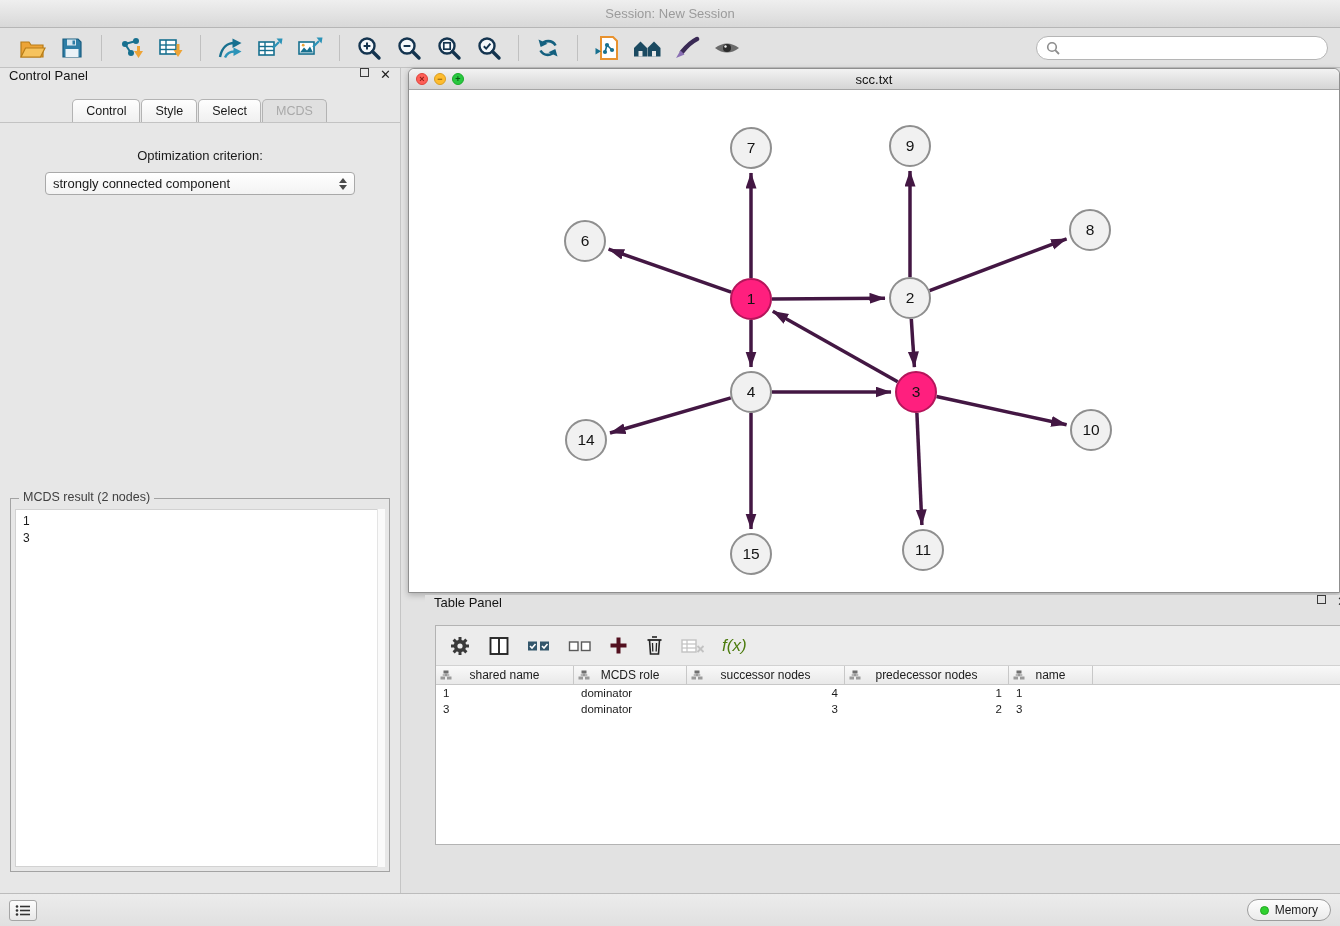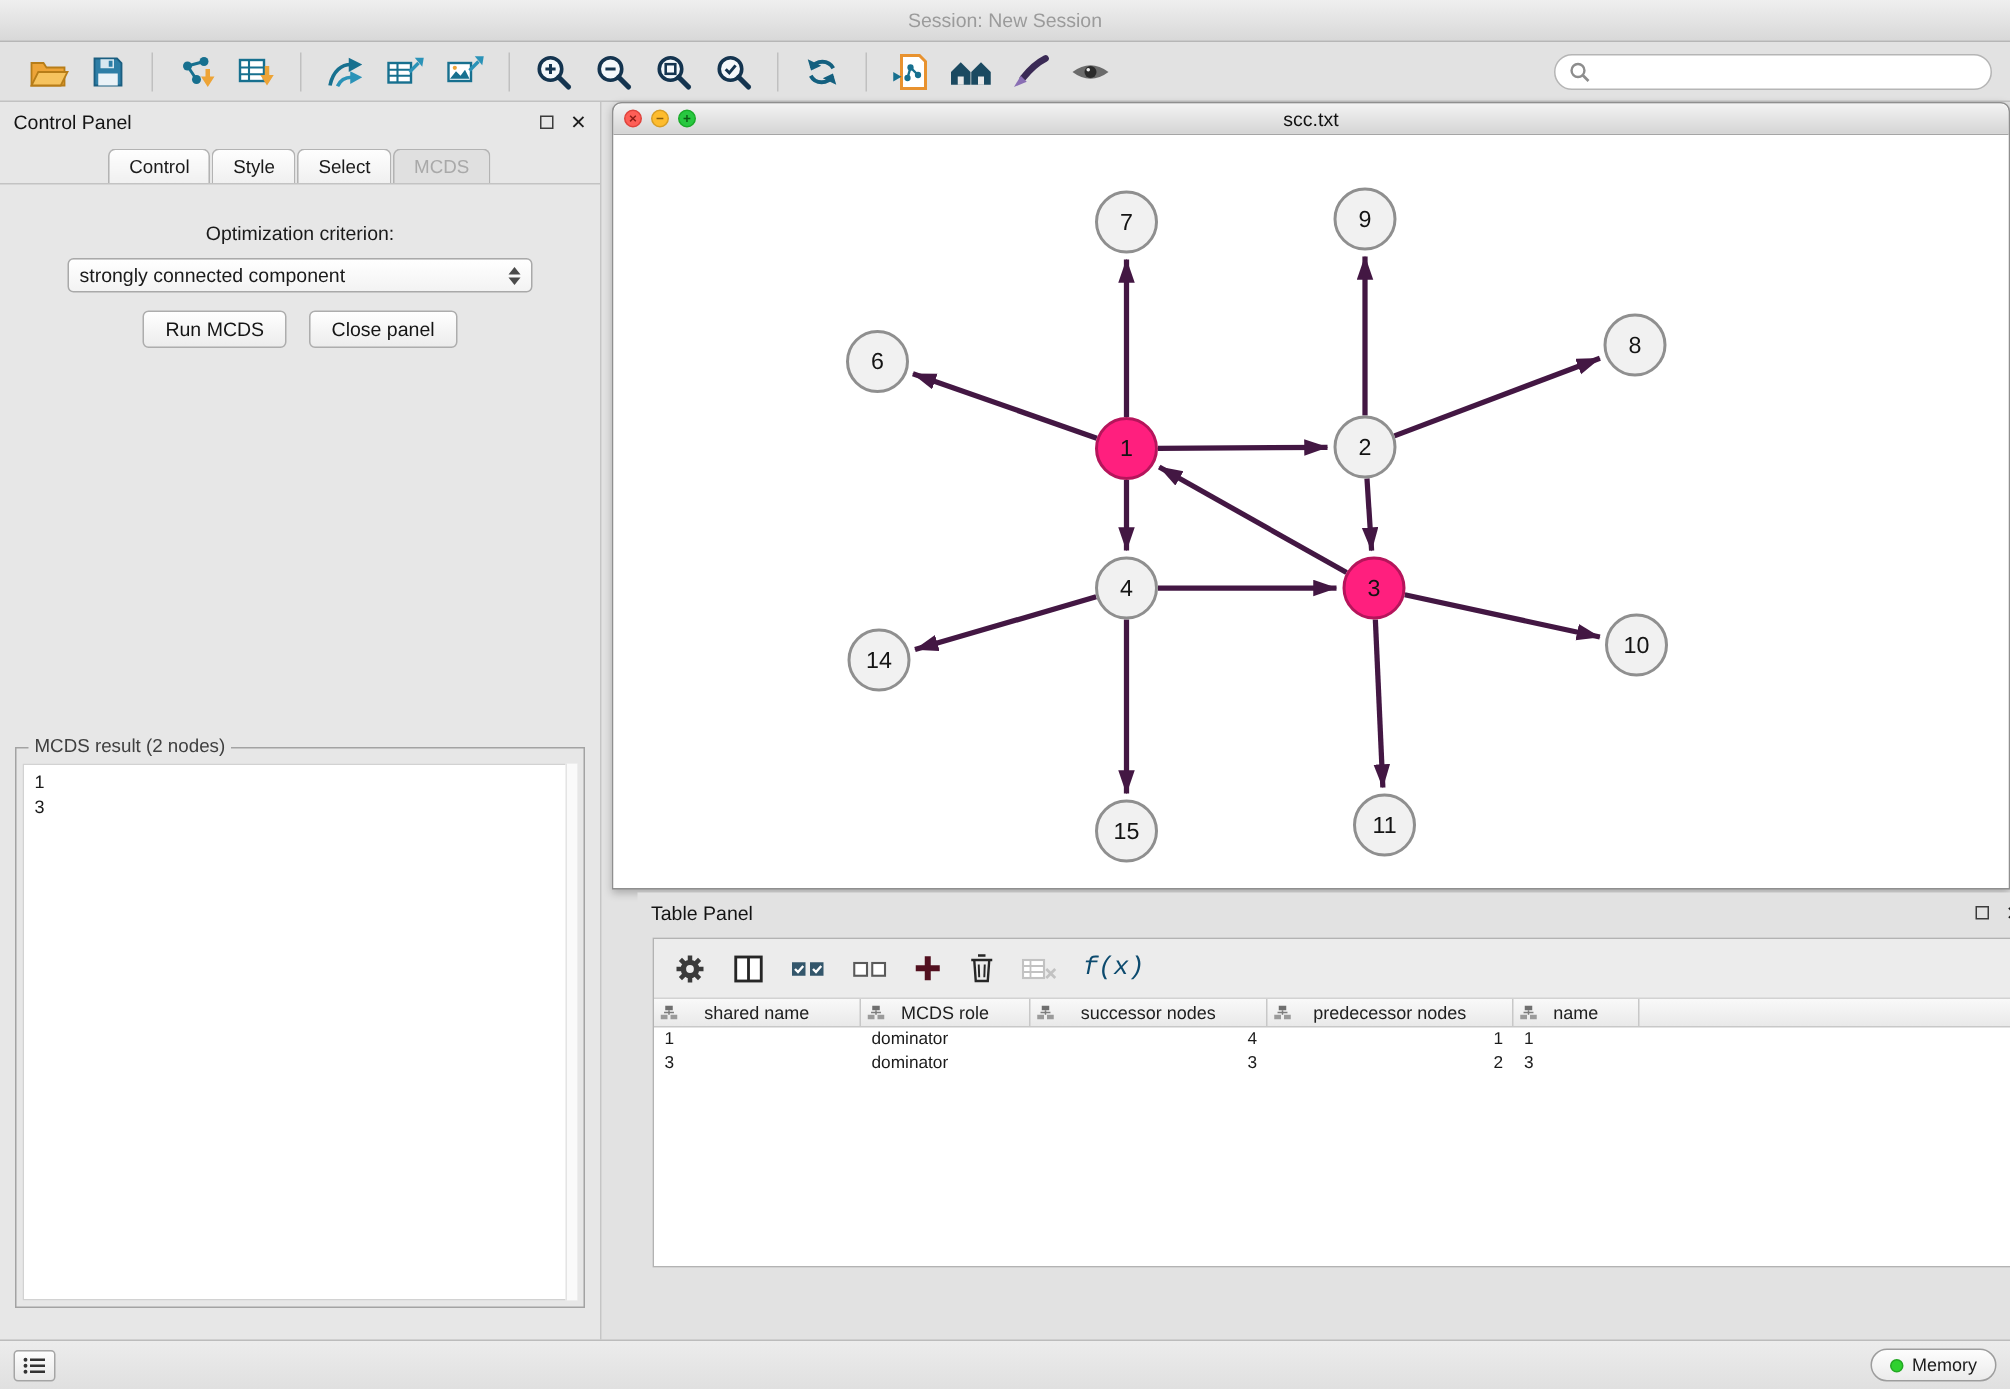--- a/index.html
+++ b/index.html
@@ -11,21 +11,21 @@
 .app-title{font-size:13px;font-weight:normal;color:#9b9b9b;}
 
 
 .app-toolbar{position:absolute;left:0;top:28px;width:100%;height:40px;background:#e2e2e2;border-bottom:1px solid #c2c2c2;display:flex;align-items:center;padding:0 12px;}
 .tb-btn{height:32px;min-width:34px;display:flex;align-items:center;justify-content:center;margin:0 3px;border-radius:4px;}
 .tb-sep{width:1px;height:26px;background:#c0c0c0;margin:0 9px;}
 .search-box{margin-left:auto;width:292px;height:24px;border:1px solid #b5b5b5;border-radius:12px;background:#fff;display:flex;align-items:center;padding:0 9px;gap:5px;}
 .search-box input{border:none;outline:none;flex:1;font-size:13px;font-family:inherit;background:transparent;}
 
 
-.panel-header{height:26px;display:flex;align-items:center;padding:0 9px;font-size:13px;color:#141414;}
+.panel-header{height:26px;display:flex;padding:0 9px;font-size:13px;color:#141414;}
 .ph-spacer{flex:1;}
 .float-box{width:9px;height:9px;border:1.5px solid #3c3c3c;margin-right:11px;}
 .close-x{font-size:13px;font-weight:bold;color:#1d1d1d;line-height:1;}
 
 
 .control-panel{position:absolute;left:0;top:68px;width:401px;height:825px;background:#e7e7e7;border-right:1px solid #c5c5c5;}
 .cp-tabs{display:flex;justify-content:center;margin-top:5px;border-bottom:1px solid #c3c3c3;padding-bottom:0;}
 .cp-tab{background:linear-gradient(#fefefe,#f0f0f0);border:1px solid #b3b3b3;border-bottom:none;border-radius:5px 5px 0 0;padding:4px 13px 4px;font-size:12.5px;margin-right:1px;color:#1a1a1a;}
 .cp-tab.active{background:#e0e0e0;color:#a9a9a9;}
 .opt-label{text-align:center;margin-top:25px;font-size:13px;}
@@ -50,21 +50,21 @@
 .tl-min{background:#febc2e;border:1px solid #d89e24;color:#8a5d0b;}
 .tl-zoom{background:#28c840;border:1px solid #1aab29;color:#0b5c14;}
 .nw-content{position:absolute;left:0;top:21px;right:0;bottom:0;background:#fff;overflow:hidden;}
 #graph-svg{display:block;}
 
 
 .table-panel{position:absolute;left:425px;top:595px;width:932px;height:298px;background:#e2e2e2;}
 .tp-box{position:absolute;left:10px;right:8px;top:30px;height:220px;background:#fff;border:1px solid #b3b3b3;overflow:hidden;}
 .tp-toolbar{height:40px;background:#ececec;border-bottom:1px solid #d2d2d2;display:flex;align-items:center;gap:17px;padding:0 13px;}
 .tp-tool{display:flex;align-items:center;justify-content:center;}
-.fx-label{font-family:Liberation Mono, monospace;font-style:italic;font-size:17px;color:#0c4a6e;}
+.fx-label{font-family:Liberation Sans, sans-serif;font-style:italic;font-size:17px;color:#4d7c0f;}
 .tp-header-row{display:flex;height:19px;background:linear-gradient(#f9f9f9,#e9e9e9);border-bottom:1px solid #c8c8c8;}
 .tp-hcell{position:relative;display:flex;align-items:center;border-right:1px solid #c8c8c8;font-size:12px;color:#202020;}
 .tp-hcell .hlabel{width:100%;text-align:center;}
 .sort-glyph{position:absolute;left:4px;top:4px;}
 .tp-row{display:flex;height:16px;}
 .tp-cell{font-size:11.5px;line-height:16px;padding:0 7px;white-space:nowrap;overflow:hidden;color:#1b1b1b;}
 .c0{width:138px;} .c1{width:113px;} .c2{width:158px;} .c3{width:164px;} .c4{width:84px;}
 .a-r{text-align:right;} .a-l{text-align:left;}
 .tp-tabs{position:absolute;left:0;right:0;top:270px;display:flex;justify-content:center;}
 .tp-tab{border:1px solid #b0b0b0;background:linear-gradient(#fdfdfd,#efefef);padding:3px 12px;font-size:12.5px;margin-left:-1px;color:#161616;}
@@ -240,24 +240,20 @@
     <div class="cp-tab">Select</div>
     <div class="cp-tab active">MCDS</div>
   </div>
   <div class="opt-label">Optimization criterion:</div>
   <div class="dropdown">
     <span class="dd-label">strongly connected component</span>
     <span class="dd-stepper">
         <span class="tri-up"></span>
         <span class="tri-down"></span>
       </span>
-  </div>
-  <div class="btn-row">
-    <button class="btn">Run MCDS</button>
-    <button class="btn">Close panel</button>
   </div>
   <div class="result-group">
     <span class="result-legend">MCDS result (2 nodes)</span>
     <div class="result-inner">
       <div>1</div>
       <div>3</div>
     </div>
     <div class="result-scroll"></div>
   </div>
 </div>

